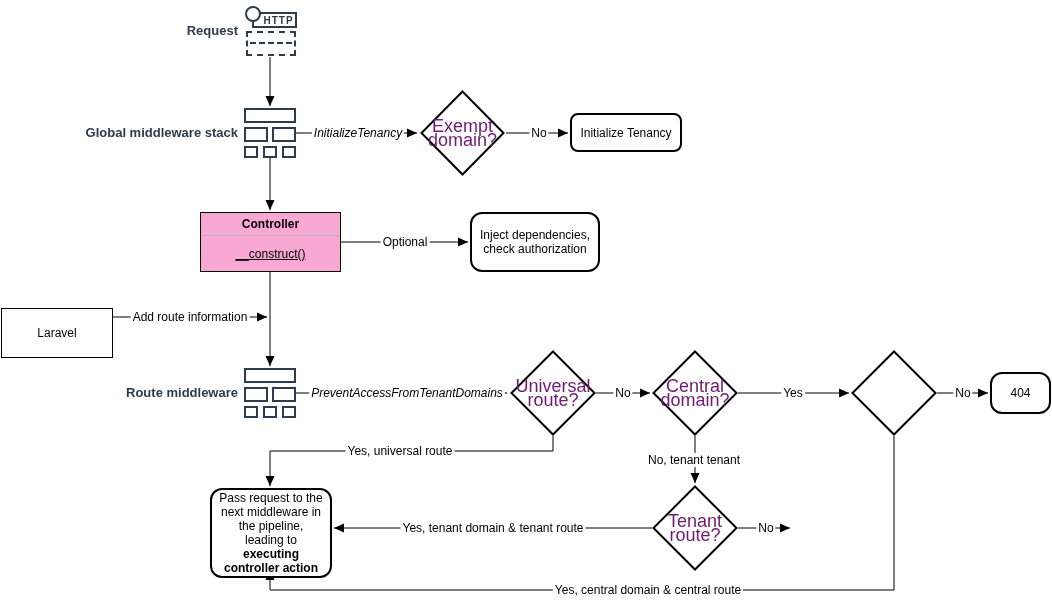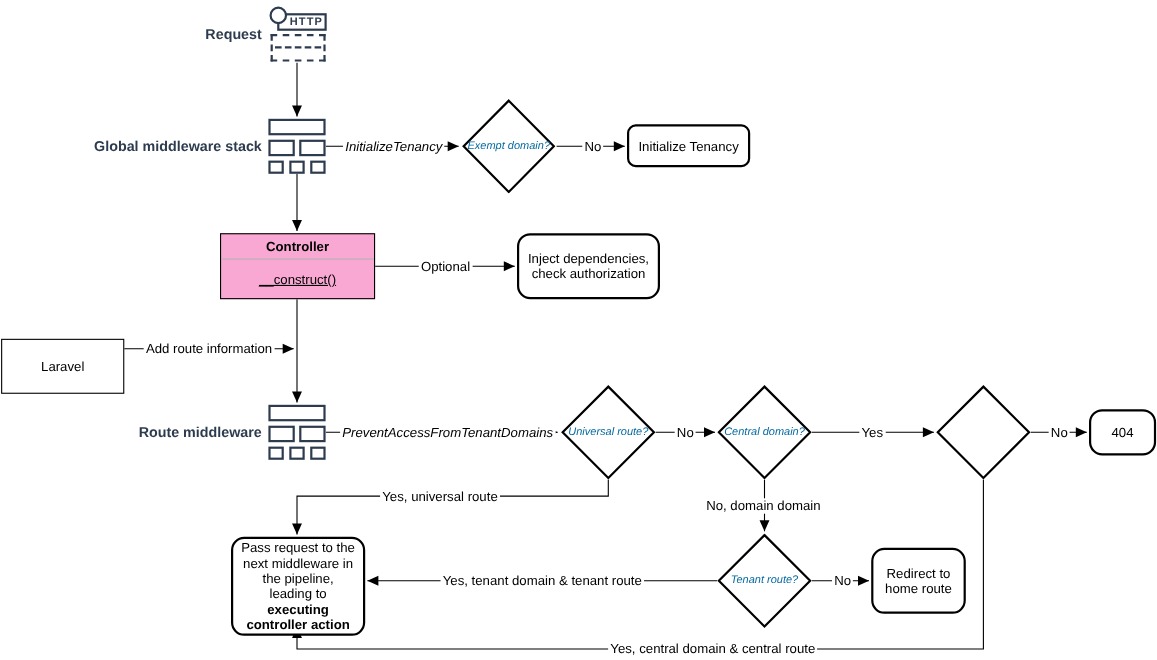--- a/index.html
+++ b/index.html
@@ -11,21 +11,21 @@
 
   
   .node { position:absolute; z-index:2; background:#fff; color:#000;
           display:flex; align-items:center; justify-content:center;
           text-align:center; font-size:12px; line-height:14px; }
   .rounded { border:2px solid #000; border-radius:10px; padding:7px; }
   .plain   { border:1px solid #000; }
   .diamond { position:absolute; z-index:2; }
   .diamond svg { position:absolute; left:0; top:0; }
   .diamond .dtext { position:absolute; inset:4px; display:flex; align-items:center;
-                    justify-content:center; text-align:center; font-size:10px; line-height:14px; color:#0369a1;font-style:italic; }
+                    justify-content:center; text-align:center; font-size:18px; line-height:14px; color:#701a75; }
 
   
   .uml { position:absolute; z-index:2; background:#f9a8d4; border:1px solid #000; }
   .uml .hdr { height:23px; display:flex; align-items:center; justify-content:center;
               font-weight:bold; font-size:12px; border-bottom:1px solid #b3b3b3; }
   .uml .bdy { height:36px; display:flex; align-items:center; justify-content:center; font-size:12px;text-decoration:underline; }
 
   
   .edge-label { position:absolute; z-index:3; transform:translate(-50%,-50%);
                 background:#fff; padding:0 2px; font-size:12px; white-space:nowrap; color:#000; }
@@ -158,33 +158,32 @@
 
   <div class="node rounded" style="left:990px; top:372px; width:61px; height:42px; border-radius:12px;">404</div>
 
   <div class="diamond" style="left:652px; top:485px; width:86px; height:86px;">
     <svg width="86" height="86">
         <polygon points="43,1.5 84.5,43 43,84.5 1.5,43" fill="#fff" stroke="#000" stroke-width="2"></polygon>
       </svg>
     <div class="dtext">Tenant route?</div>
   </div>
 
-  <div class="node rounded" style="left:792px; top:498px; width:86px; height:60px; border-radius:12px;">Redirect to home route</div>
 
   <div class="node rounded pass-box" style="left:210px; top:488px; width:122px; height:90px; border-radius:12px;">
     <span><span>Pass request to the next middleware in the pipeline, leading to </span><b>executing controller action</b></span>
   </div>
 
   <div class="edge-label it" style="left:358px; top:133px;">InitializeTenancy</div>
   <div class="edge-label" style="left:539px; top:133px;">No</div>
   <div class="edge-label" style="left:405px; top:242px;">Optional</div>
   <div class="edge-label" style="left:190px; top:317px;">Add route information</div>
   <div class="edge-label it" style="left:407px; top:393px;">PreventAccessFromTenantDomains</div>
   <div class="edge-label" style="left:623px; top:393px;">No</div>
   <div class="edge-label" style="left:793px; top:393px;">Yes</div>
   <div class="edge-label" style="left:963px; top:393px;">No</div>
   <div class="edge-label" style="left:400px; top:451px;">Yes, universal route</div>
-  <div class="edge-label" style="left:694px; top:460px;">No, domain domain</div>
+  <div class="edge-label" style="left:694px; top:460px;">No, tenant tenant</div>
   <div class="edge-label" style="left:766px; top:528px;">No</div>
   <div class="edge-label" style="left:493px; top:528px;">Yes, tenant domain &amp; tenant route</div>
   <div class="edge-label" style="left:648px; top:590px;">Yes, central domain &amp; central route</div>
 
 </div>
 
 </body></html>

